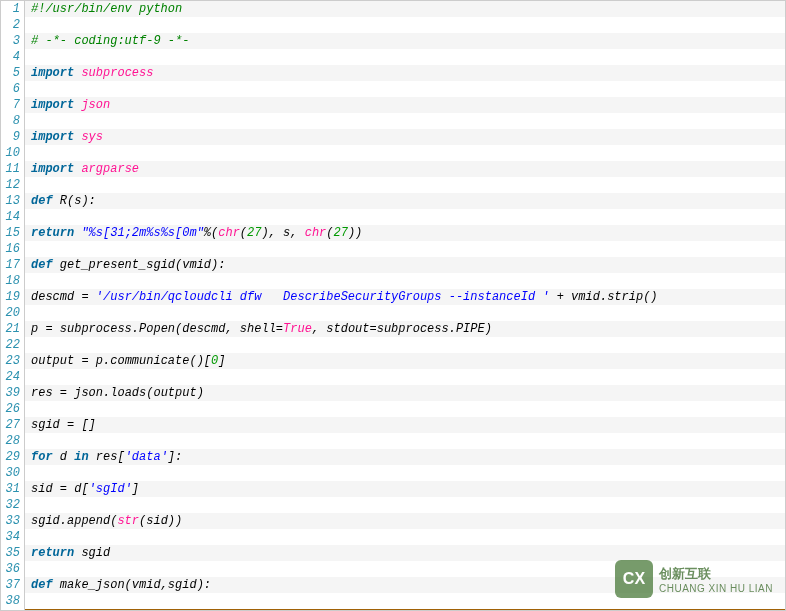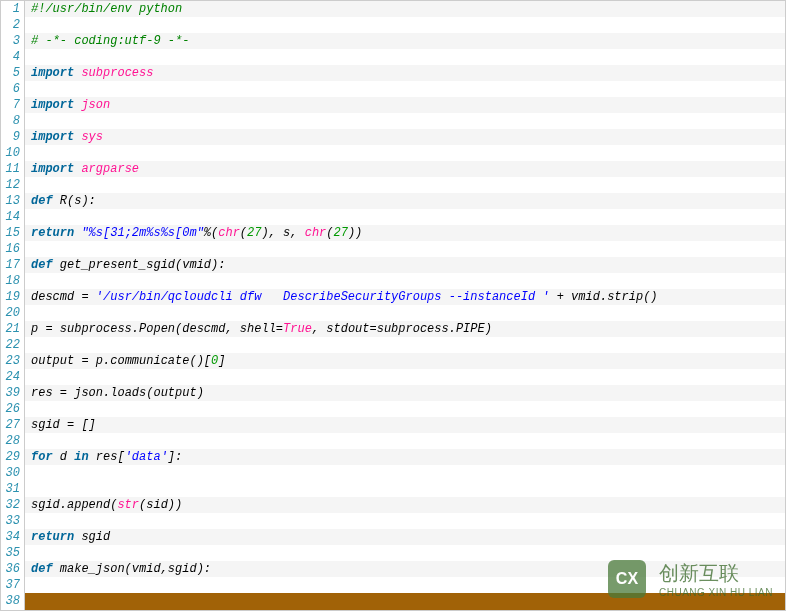--- a/index.html
+++ b/index.html
@@ -59,21 +59,21 @@
 .number { color: #009900; }
 .builtin { color: #ff1493; }
 .name { color: #000000; }
 
 .watermark {
   position: absolute;
   bottom: 12px;
   right: 12px;
   display: flex;
   align-items: center;
-  gap: 13px;
+  gap: 6px;
   opacity: 0.75;
 }
 .wm-logo {
   width: 38px;
   height: 38px;
   background: #4a7a3a;
   border-radius: 6px;
   display: flex;
   align-items: center;
   justify-content: center;
@@ -83,23 +83,23 @@
   font-style: normal;
   font-family: Arial, sans-serif;
 }
 .wm-text {
   display: flex;
   flex-direction: column;
   font-family: 'Microsoft YaHei', Arial, sans-serif;
   font-style: normal;
 }
 .wm-cn {
-  font-size: 20px;
+  font-size: 13px;
   color: #3a6a2a;
-  font-weight: 400;
+  font-weight: 700;
 }
 .wm-en {
   font-size: 10px;
   color: #3a6a2a;
   letter-spacing: 0.5px;
 }
 </style>
 </head>
 <body>
 
@@ -168,20 +168,21 @@
       <div class="code-line odd"><span class="name">p </span><span class="name">=</span><span class="name"> subprocess.Popen(descmd, shell</span><span class="name">=</span><span class="builtin">True</span><span class="name">, stdout</span><span class="name">=</span><span class="name">subprocess.PIPE)</span></div>
       <div class="code-line even"></div>
       <div class="code-line odd"><span class="name">output </span><span class="name">=</span><span class="name"> p.communicate()[</span><span class="number">0</span><span class="name">]</span></div>
       <div class="code-line even"></div>
       <div class="code-line odd"><span class="name">res </span><span class="name">=</span><span class="name"> json.loads(output)</span></div>
       <div class="code-line even"></div>
       <div class="code-line odd"><span class="name">sgid </span><span class="name">=</span><span class="name"> []</span></div>
       <div class="code-line even"></div>
       <div class="code-line odd"><span class="keyword">for</span><span class="name"> d </span><span class="keyword">in</span><span class="name"> res[</span><span class="string">'data'</span><span class="name">]:</span></div>
       <div class="code-line even"></div>
+      <div class="code-line odd"><span class="name">sid </span><span class="name">=</span><span class="name"> d[</span><span class="string">'sgId'</span><span class="name">]</span></div>
       <div class="code-line even"></div>
       <div class="code-line odd"><span class="name">sgid.append(</span><span class="builtin">str</span><span class="name">(sid))</span></div>
       <div class="code-line even"></div>
       <div class="code-line odd"><span class="keyword">return</span><span class="name"> sgid</span></div>
       <div class="code-line even"></div>
       <div class="code-line odd"><span class="keyword">def</span><span class="name"> make_json(vmid,sgid):</span></div>
       <div class="code-line even"></div>
     </div>
 </div>
 

